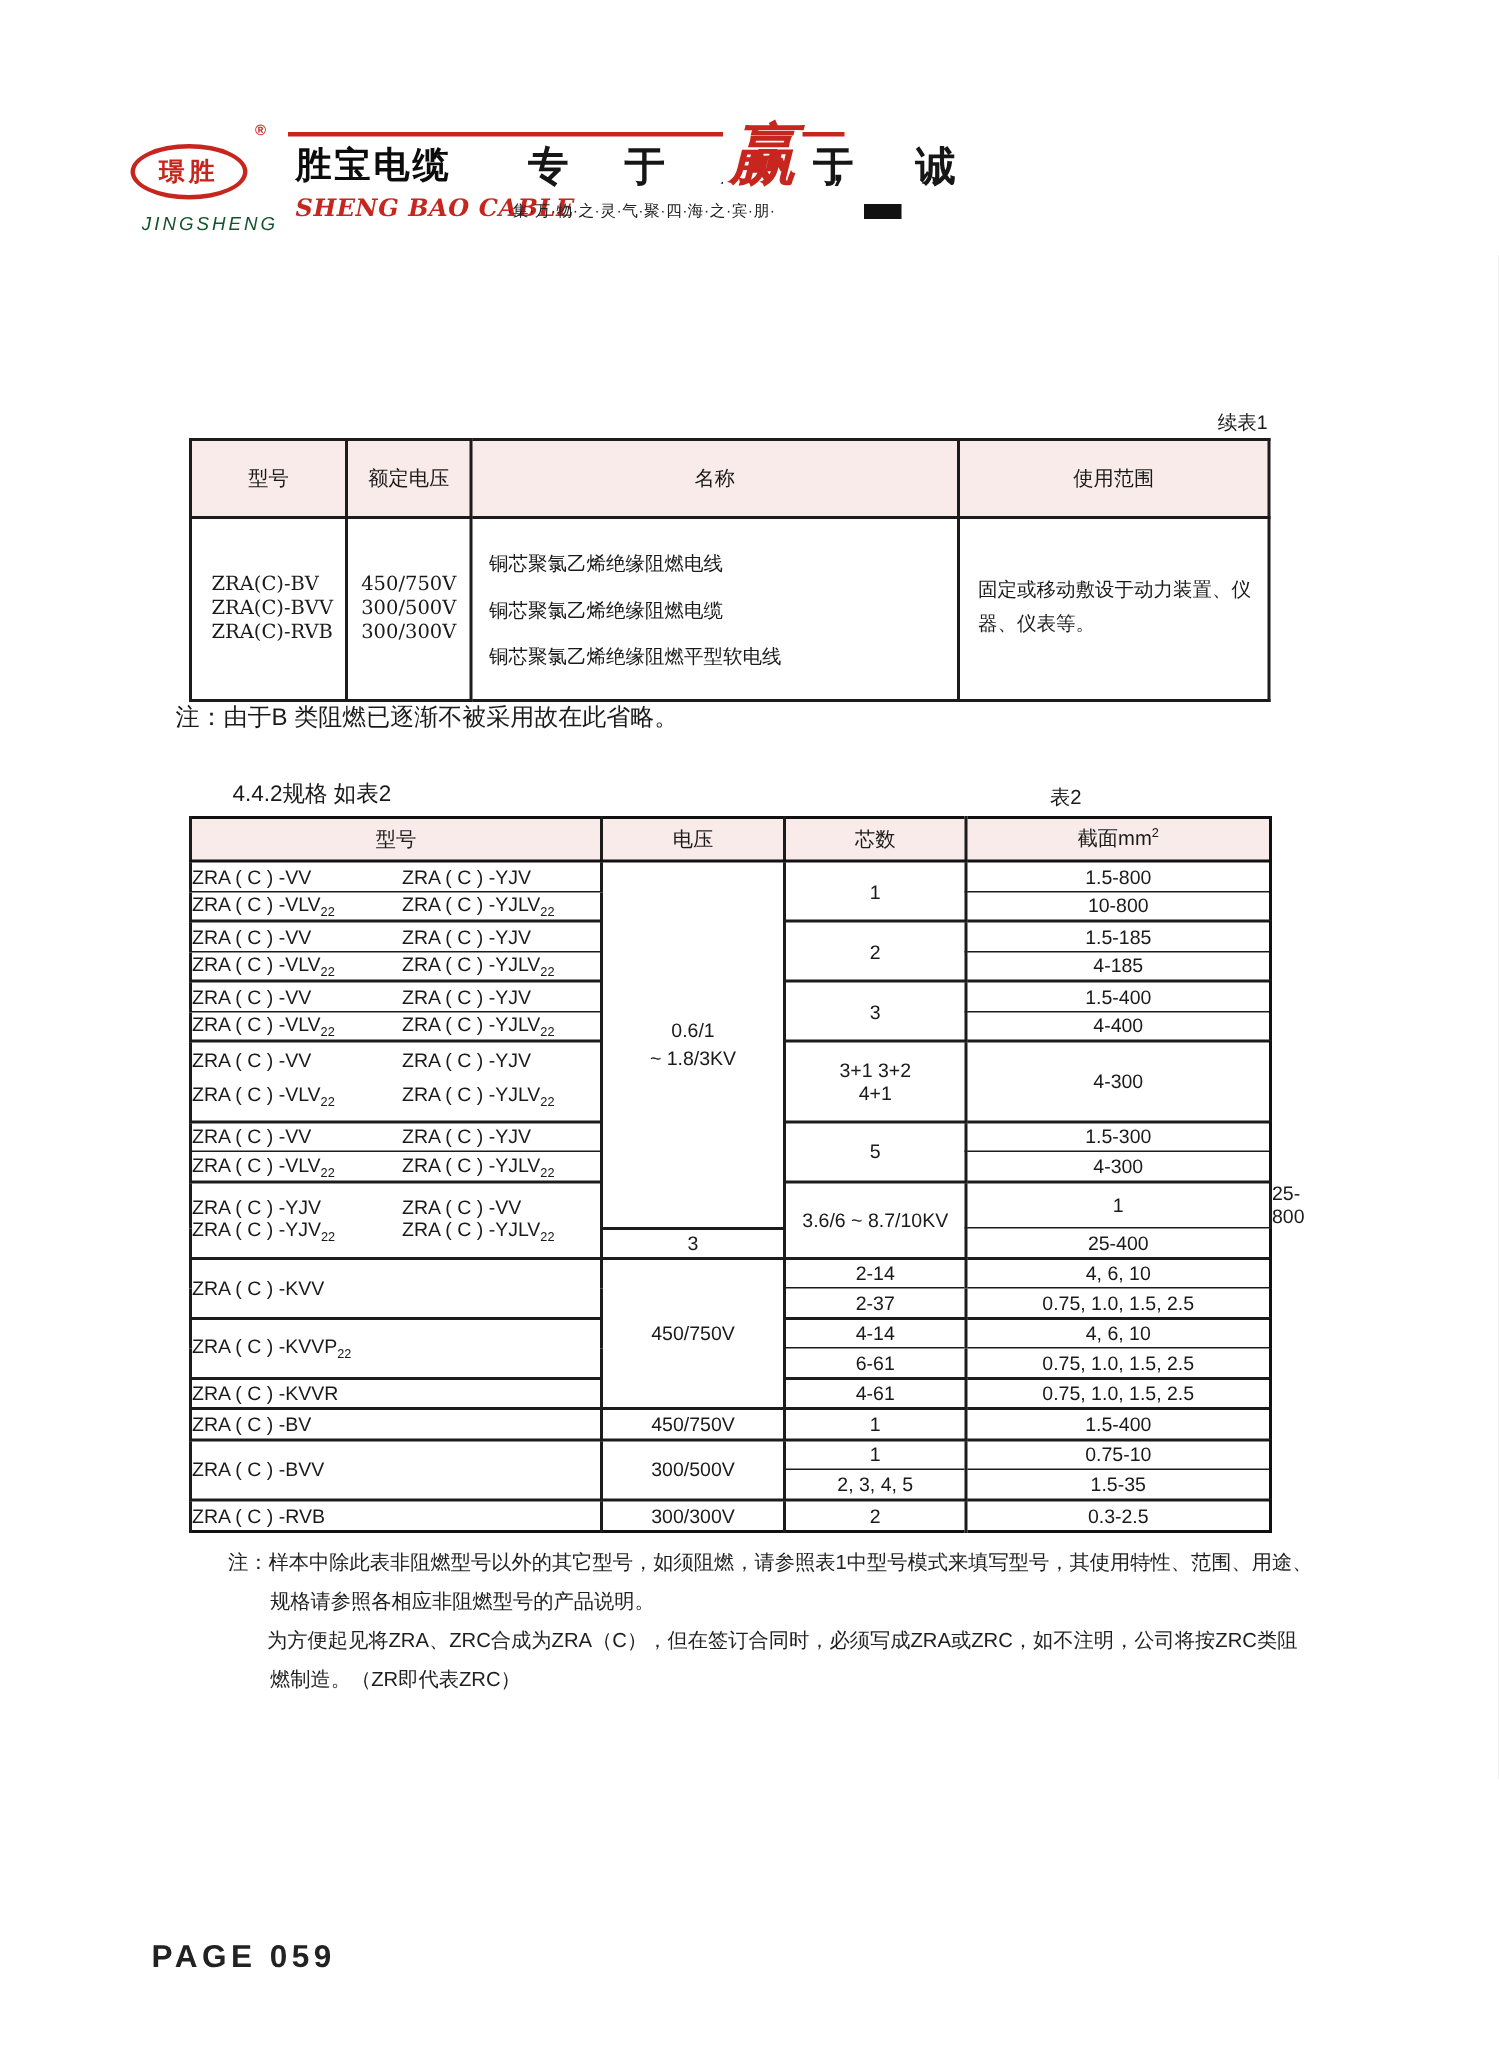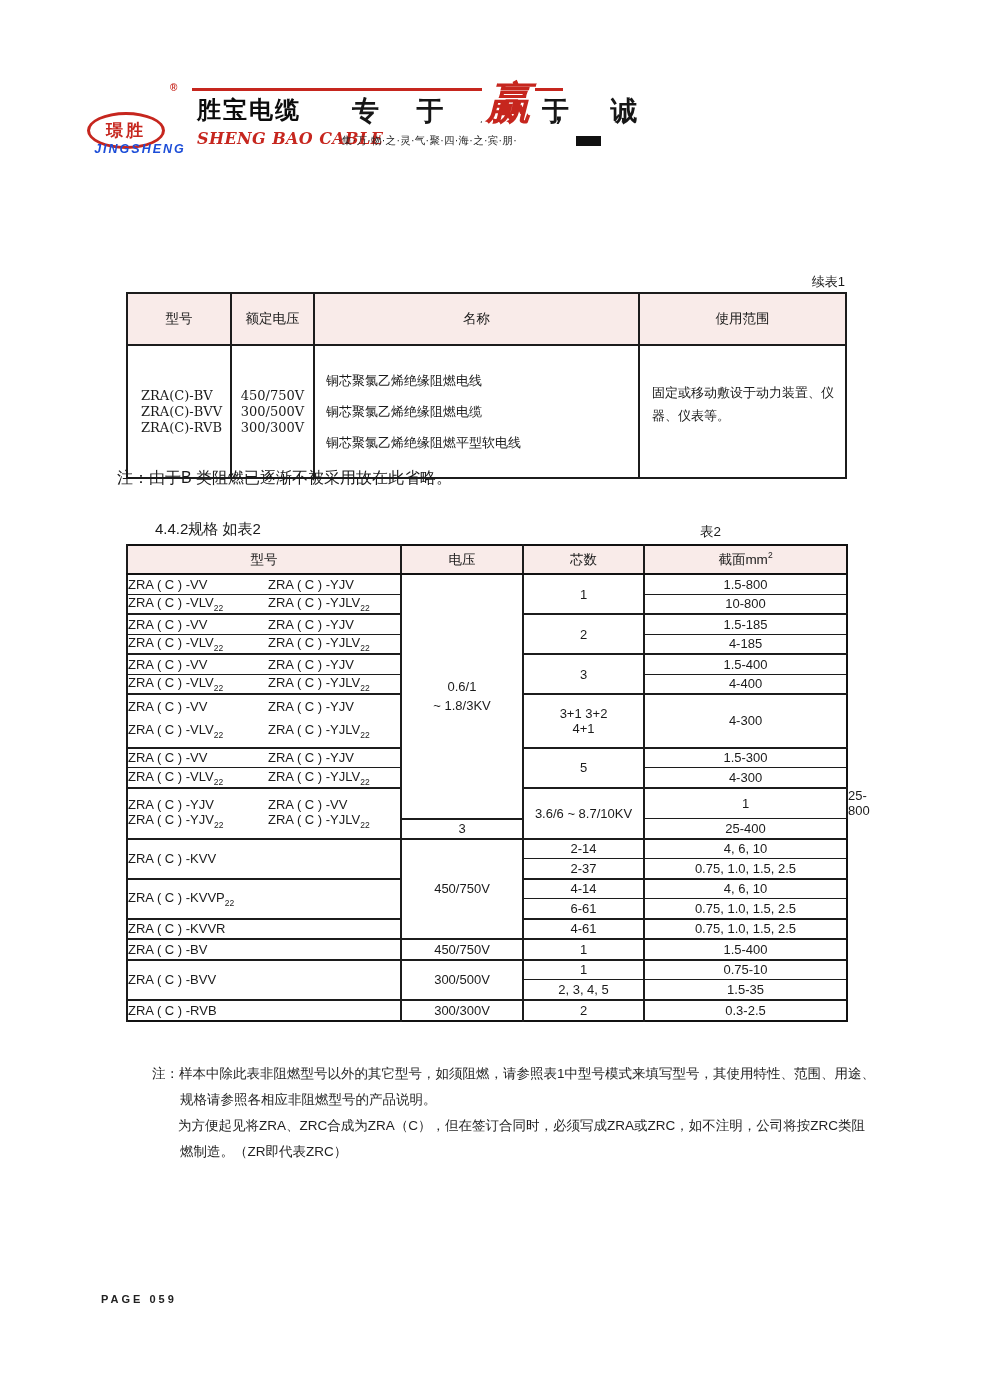--- a/index.html
+++ b/index.html
@@ -1,61 +1,61 @@
 <!DOCTYPE html>
 <html><head>
 <meta charset="utf-8">
 <style>
   html,body{margin:0;padding:0;background:#e8e8e8;}
   #page{position:relative;width:999px;height:1375px;background:#ffffff;overflow:hidden;
         font-family:"Liberation Sans","DejaVu Sans",sans-serif;color:#1a1a1a;}
   .abs{position:absolute;}
 
   
-  #logo-ellipse{left:87px;top:112px;width:72px;height:31px;border:3px solid #c6261e;border-radius:50%;
+  #logo-ellipse{left:87px;top:96px;width:72px;height:31px;border:3px solid #c6261e;border-radius:50%;
     display:flex;align-items:center;justify-content:center;}
   #logo-cn{font-size:17px;font-weight:bold;color:#c6261e;letter-spacing:3px;line-height:1;}
   #logo-reg{left:170px;top:82px;font-size:10px;color:#c6261e;font-weight:bold;}
-  #logo-en{left:86px;top:142px;width:108px;text-align:center;font-size:12.5px;font-weight:bold;color:#1d4ed8;
+  #logo-en{left:86px;top:142px;width:108px;text-align:center;font-size:12.5px;font-weight:normal;color:#14532d;
     letter-spacing:2px;font-style:italic;}
   #brand-cn{left:197px;top:94px;font-size:24px;font-weight:bold;color:#0c0c0c;letter-spacing:2px;}
   #hdr-line{left:192px;top:88px;width:371px;height:3px;background:#c6261e;}
   #slogan-pre{left:352px;top:93px;font-size:27px;letter-spacing:14px;color:#161616;font-weight:600;
     font-family:"DejaVu Serif",serif;}
   #slogan-win{left:482px;top:80px;font-size:45px;line-height:1;color:#c6261e;font-weight:bold;font-style:italic;
     font-family:"DejaVu Serif",serif;background:#fff;padding:0 4px;z-index:3;}
   #slogan-post{left:542px;top:93px;font-size:27px;letter-spacing:16px;color:#161616;font-weight:600;
     font-family:"DejaVu Serif",serif;}
   #brand-en{left:197px;top:129px;font-size:16px;font-weight:bold;font-style:italic;color:#c6261e;
     font-family:"DejaVu Serif",serif;letter-spacing:0.4px;}
   #tagline{left:338px;top:134px;font-size:10.5px;color:#222;letter-spacing:0.3px;}
   #hdr-bar{left:576px;top:136px;width:25px;height:10px;background:#111;}
 
   
   #t1-caption{left:745px;top:273px;width:100px;text-align:right;font-size:13px;}
   #note1{left:117px;top:468px;font-size:16px;}
   #sec442{left:155px;top:520px;font-size:15px;}
   #t2-caption{left:700px;top:523px;width:145px;font-size:13.5px;display:flex;justify-content:flex-end;gap:14px;flex-direction:column;}
-  .note2-line{font-size:13.5px;color:#1f1f1f;margin-top:32px;}
+  .note2-line{font-size:13.5px;color:#1f1f1f;}
   #note2-l1{left:152px;top:1033px;}
   #note2-l2{left:180px;top:1059px;}
   #note2-l3{left:178px;top:1085px;}
   #note2-l4{left:180px;top:1111px;}
   #sec45{left:93px;top:1140px;font-size:14.5px;}
-  #page-num{left:101px;top:1293px;font-size:11px;font-weight:bold;letter-spacing:3px;color:#222;}
+  #page-num{left:101px;top:1293px;font-size:21px;font-weight:bold;letter-spacing:3px;color:#222;}
 
   
   #table1{left:126px;top:292px;}
   #table1 table{border-collapse:collapse;table-layout:fixed;width:719px;}
   #table1 th{background:#f9ebe9;height:48px;font-size:13.5px;font-weight:normal;border:2px solid #1c1c1c;}
   #table1 td{border:2px solid #1c1c1c;height:116px;vertical-align:middle;font-size:13px;}
   .t1-models{padding-left:13px;font-family:"DejaVu Serif","Liberation Serif",serif;font-size:13.5px;line-height:16px;}
   .t1-volts{text-align:center;font-family:"DejaVu Serif","Liberation Serif",serif;font-size:13.5px;line-height:16px;}
   .t1-names{padding-left:11px;line-height:31px;font-size:13.5px;margin-left:40px;}
-  .t1-usage{padding:0 11px 15px 12px;line-height:23px;font-size:13px;}
+  .t1-usage{padding:0 11px 4px 12px;line-height:23px;font-size:13px;}
 
   
   #table2{left:126px;top:544px;}
   #table2 table{border-collapse:collapse;table-layout:fixed;width:720px;border:2.5px solid #111;}
   #table2 th{background:#f9ebe9;height:25px;font-size:13.5px;font-weight:normal;
     border:1px solid #1c1c1c;border-left-width:2px;border-right-width:2px;border-bottom:2.5px solid #111;}
   #table2 td{border:1px solid #1c1c1c;border-left-width:2px;border-right-width:2px;
     font-size:13px;vertical-align:middle;padding:0;}
   #table2 tr{height:20px;}
   #table2 tr.tall{height:48px;}

